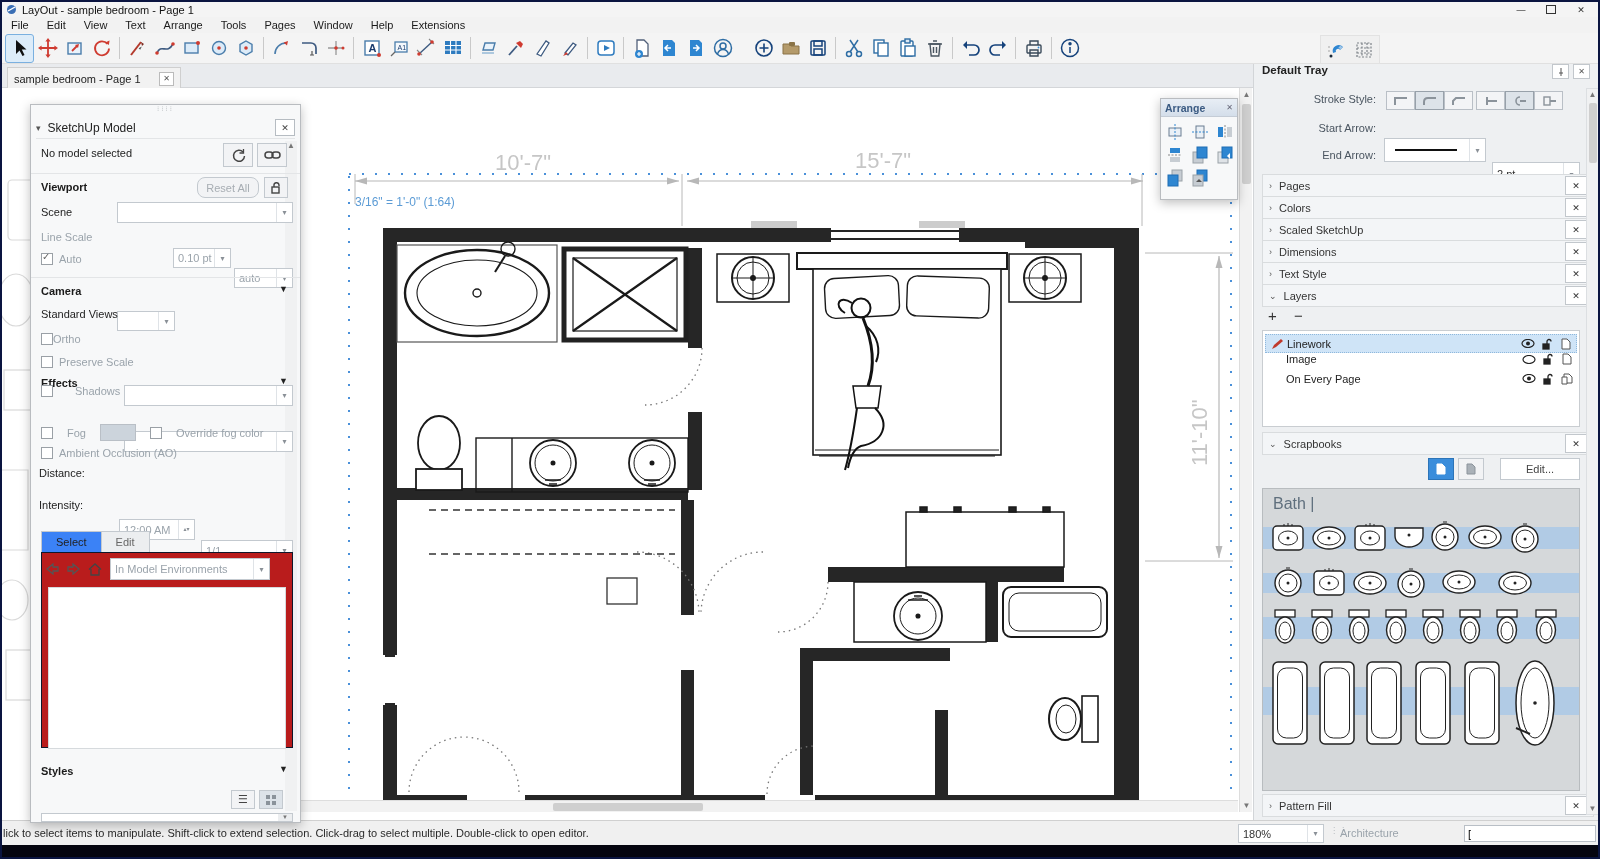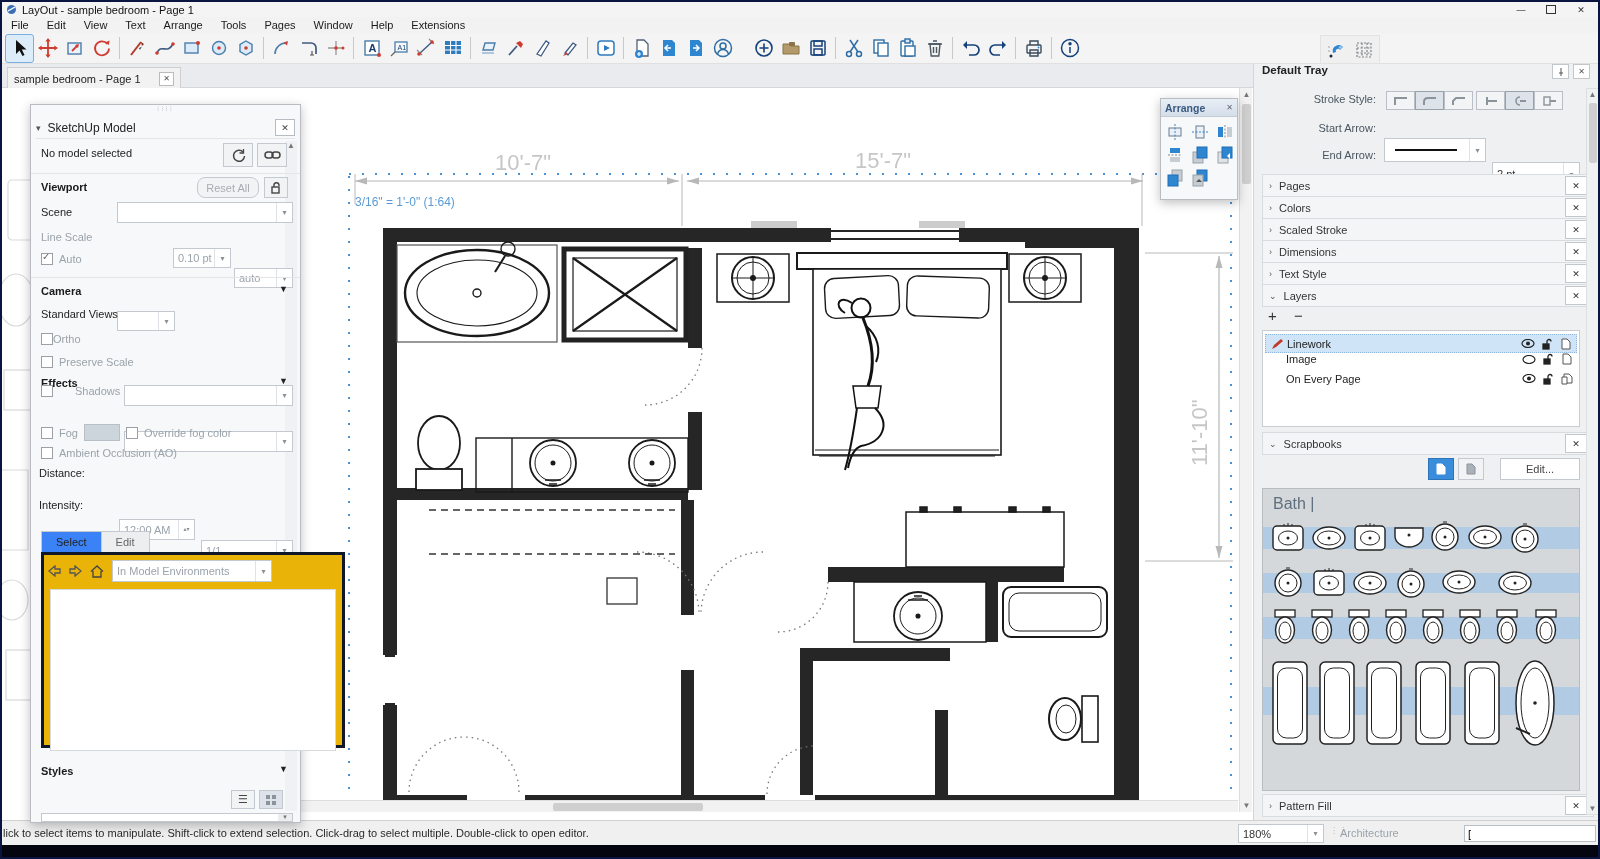--- a/index.html
+++ b/index.html
@@ -600,21 +600,21 @@
     <span class="dis">Shadows</span>
   </div>
   <div class="r combo dis" style="left:88px;top:291px;width:76px;height:21px">
       <span>12:00 AM</span>
       <span class="arw" style="flex-direction:column;font-size:6px;line-height:5px">▴▾</span>
     </div>
   <div class="r combo dis" style="left:170px;top:291px;width:92px;height:21px">
       <span>1/1</span>
       <span class="arw">▾</span>
     </div>
-  <div class="r" style="left:10px;top:319px;display:flex;align-items:center;gap:6px">
+  <div class="r" style="left:10px;top:319px;display:flex;align-items:center;gap:14px">
     <span class="cb"></span>
     <span class="dis">Fog</span>
     <span style="width:34px;height:15px;background:#ccd4dc;border:1px solid #b9bfc6;display:inline-block"></span>
     <span class="cb"></span>
     <span class="dis">Override fog color</span>
   </div>
   <div class="r" style="left:10px;top:342px;display:flex;align-items:center;gap:6px">
     <span class="cb"></span>
     <span class="dis">Ambient Occlusion (AO)</span>
   </div>
@@ -623,21 +623,21 @@
       <span class="knob"></span>
     </div>
   <div class="r" style="left:8px;top:394px;color:#222">Intensity:</div>
   <div class="r slider" style="left:10px;top:413px;width:248px">
       <span class="knob"></span>
     </div>
   <div class="r" style="left:10px;top:426px;display:flex">
     <span style="padding:4px 14px;background:#3b82f6;border:1px solid #c3c9cf;border-bottom:none">Select</span>
     <span style="padding:4px 14px;background:#eceef0;border:1px solid #c3c9cf;border-left:none;color:#666">Edit</span>
   </div>
-  <div class="r" style="left:10px;top:447px;width:304px;height:196px;border:3px solid #0f172a;background:#eab308">
+  <div class="r" style="left:10px;top:447px;width:252px;height:196px;border:1px solid #0f172a;background:#b91c1c">
     <div style="display:flex;align-items:center;gap:8px;padding:5px 4px">
       <span>
           <svg width="13" height="12" fill="none" stroke="#555" stroke-width="1.3">
             <path d="M7 1 1 6l6 5V8h5V4H7z"></path>
           </svg>
         </span>
       <span>
           <svg width="13" height="12" fill="none" stroke="#555" stroke-width="1.3">
             <path d="M6 1l6 5-6 5V8H1V4h5z"></path>
           </svg>
@@ -804,21 +804,21 @@
       <span>Pages</span>
       <span class="x">✕</span>
     </div>
   <div class="sech" style="top:132px">
       <span class="chev">›</span>
       <span>Colors</span>
       <span class="x">✕</span>
     </div>
   <div class="sech" style="top:154px">
       <span class="chev">›</span>
-      <span>Scaled Stroke</span>
+      <span>Scaled SketchUp</span>
       <span class="x">✕</span>
     </div>
   <div class="sech" style="top:176px">
       <span class="chev">›</span>
       <span>Dimensions</span>
       <span class="x">✕</span>
     </div>
   <div class="sech" style="top:198px">
       <span class="chev">›</span>
       <span>Text Style</span>

